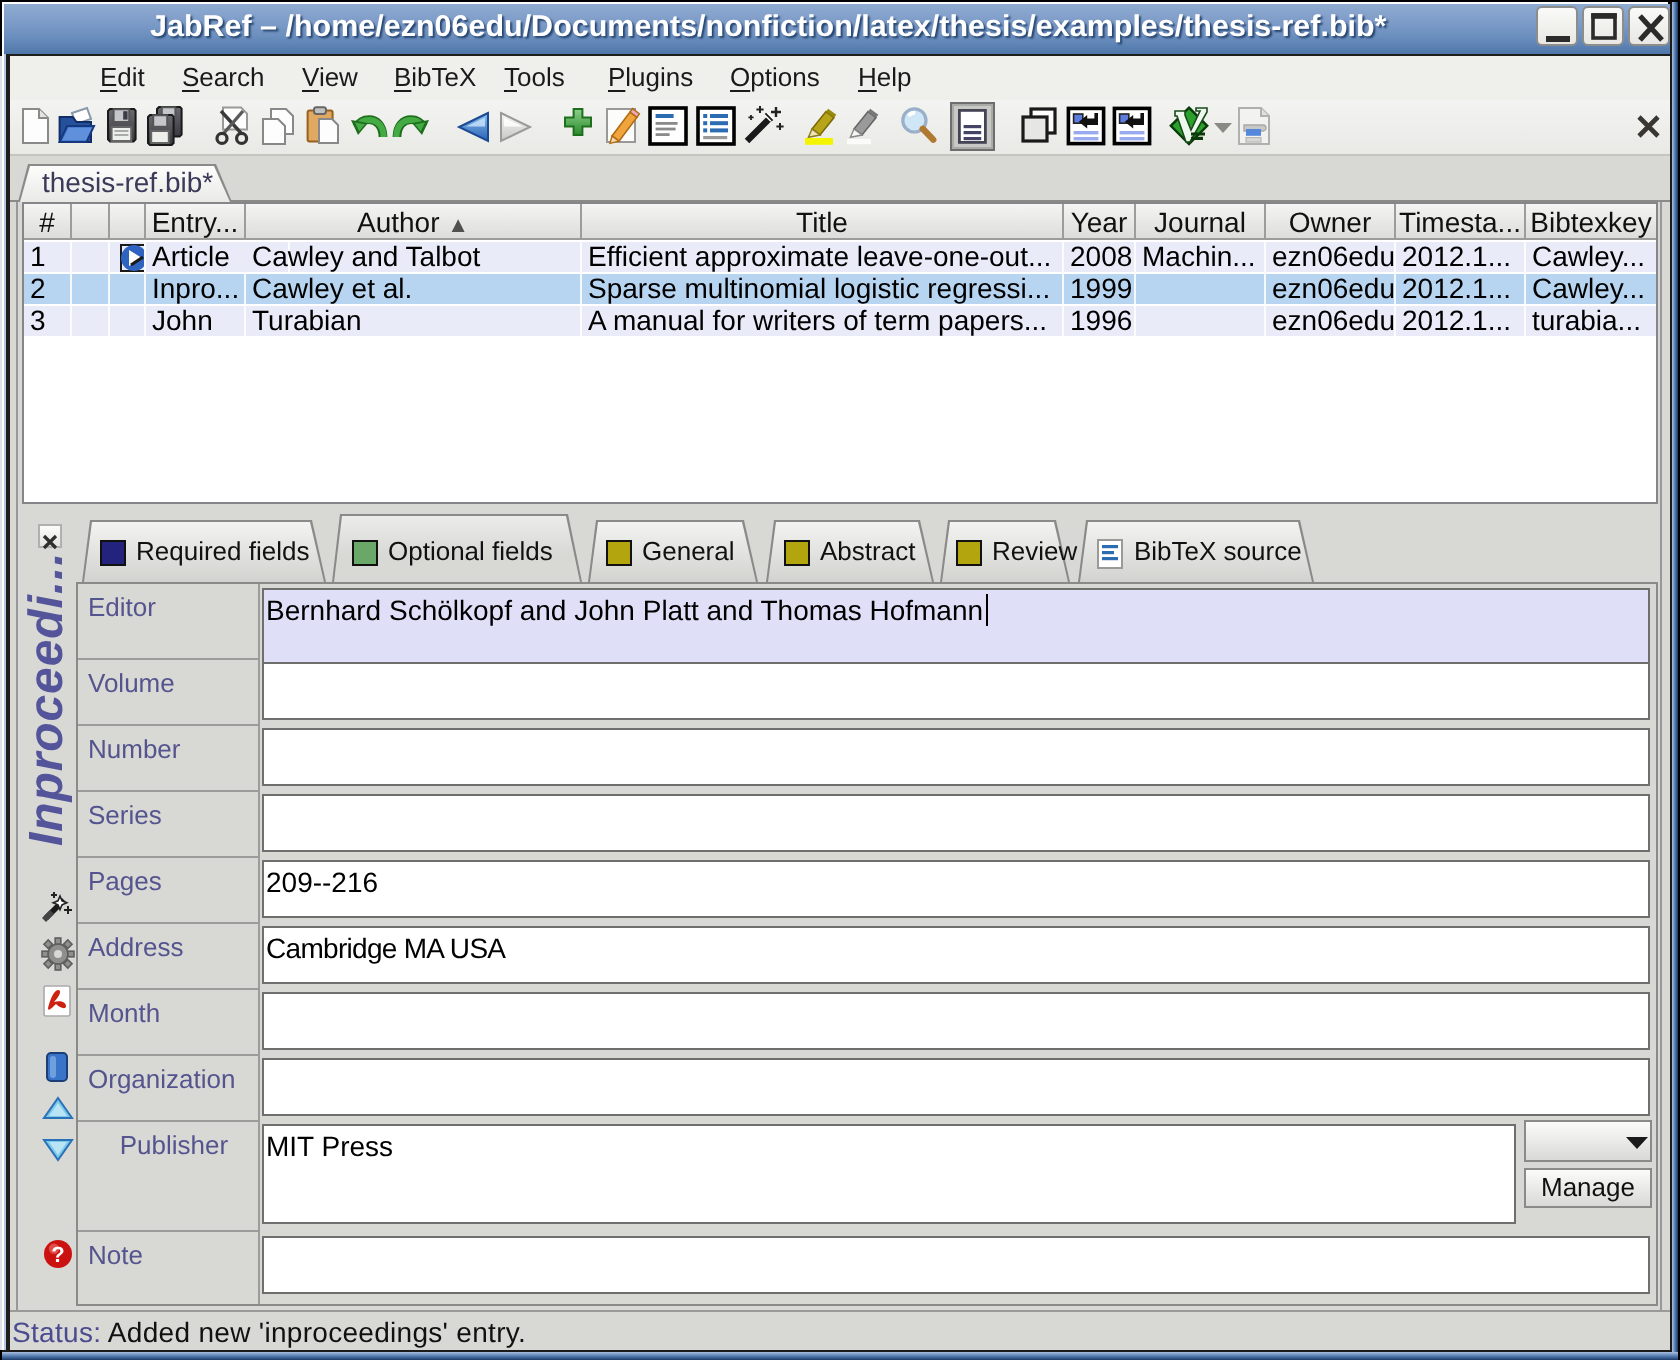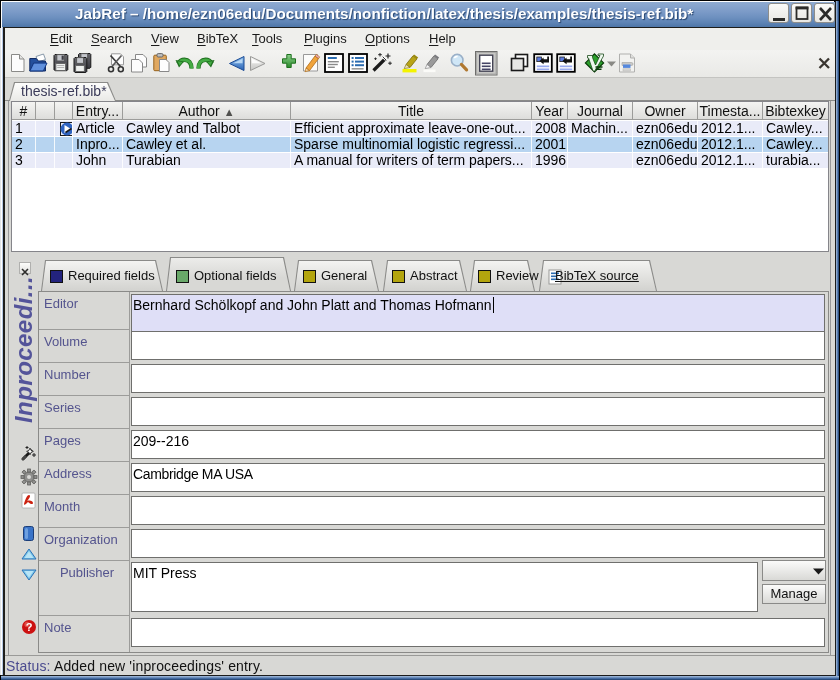--- a/index.html
+++ b/index.html
@@ -344,21 +344,21 @@
     <div class="tcell" style="left:686px; width:65px;">2012.1...</div>
     <div class="tcell" style="left:751px; width:65px; border-right:none;">Cawley...</div>
   </div>
   <div class="trow" style="top:16px; background:#b7d4f0;">
     <div class="tcell" style="left:0px; width:24px;">2</div>
     <div class="tcell" style="left:24px; width:19px;"></div>
     <div class="tcell" style="left:43px; width:18px;"></div>
     <div class="tcell" style="left:61px; width:50px;">Inpro...</div>
     <div class="tcell" style="left:111px; width:168px;">Cawley et al.</div>
     <div class="tcell" style="left:279px; width:241px;">Sparse multinomial logistic regressi...</div>
-    <div class="tcell" style="left:520px; width:36px;">2001</div>
+    <div class="tcell" style="left:520px; width:36px;">1999</div>
     <div class="tcell" style="left:556px; width:65px;"></div>
     <div class="tcell" style="left:621px; width:65px;">ezn06edu</div>
     <div class="tcell" style="left:686px; width:65px;">2012.1...</div>
     <div class="tcell" style="left:751px; width:65px; border-right:none;">Cawley...</div>
   </div>
   <div class="trow" style="top:32px; background:#e9ebf8;">
     <div class="tcell" style="left:0px; width:24px;">3</div>
     <div class="tcell" style="left:24px; width:19px;"></div>
     <div class="tcell" style="left:43px; width:18px;"></div>
     <div class="tcell" style="left:61px; width:50px;">John</div>
@@ -460,21 +460,21 @@
 </div>
 <div class="etab" style="left:539px; top:260px; width:118px; height:31px;">
   <div class="shape" style="background:#8a8a88; clip-path:polygon(4px 0%, calc(100% - 7px) 0%, 100% 100%, 0% 100%);"></div>
   <div class="shape" style="left:1px; top:1px; width:116px; height:30px; background:linear-gradient(#f3f3f1,#d2d2cf); clip-path:polygon(4px 0%, calc(100% - 7px) 0%, 100% 100%, 0% 100%);"></div>
   <svg style="position:absolute; left:9px; top:9px;" width="15" height="16">
       <rect x="1" y="1" width="12" height="14" fill="#fff" stroke="#9a9a98"></rect>
       <rect x="3" y="3.5" width="8" height="1.6" fill="#2c6cb0"></rect>
       <rect x="3" y="6.5" width="6" height="1.6" fill="#2c6cb0"></rect>
       <rect x="3" y="9.5" width="8" height="1.6" fill="#2c6cb0"></rect>
     </svg>
-  <div class="etabtext" style="left:16px; top:8px;text-decoration:underline;">BibTeX source</div>
+  <div class="etabtext" style="left:28px; top:8px;">BibTeX source</div>
 </div>
 
 <div class="elabel" style="top:292px; height:38px;">Editor</div>
 <div class="elabel" style="top:330px; height:33px;">Volume</div>
 <div class="elabel" style="top:363px; height:33px;">Number</div>
 <div class="elabel" style="top:396px; height:33px;">Series</div>
 <div class="elabel" style="top:429px; height:33px;">Pages</div>
 <div class="elabel" style="top:462px; height:33px;">Address</div>
 <div class="elabel" style="top:495px; height:33px;">Month</div>
 <div class="elabel" style="top:528px; height:33px;">Organization</div>

